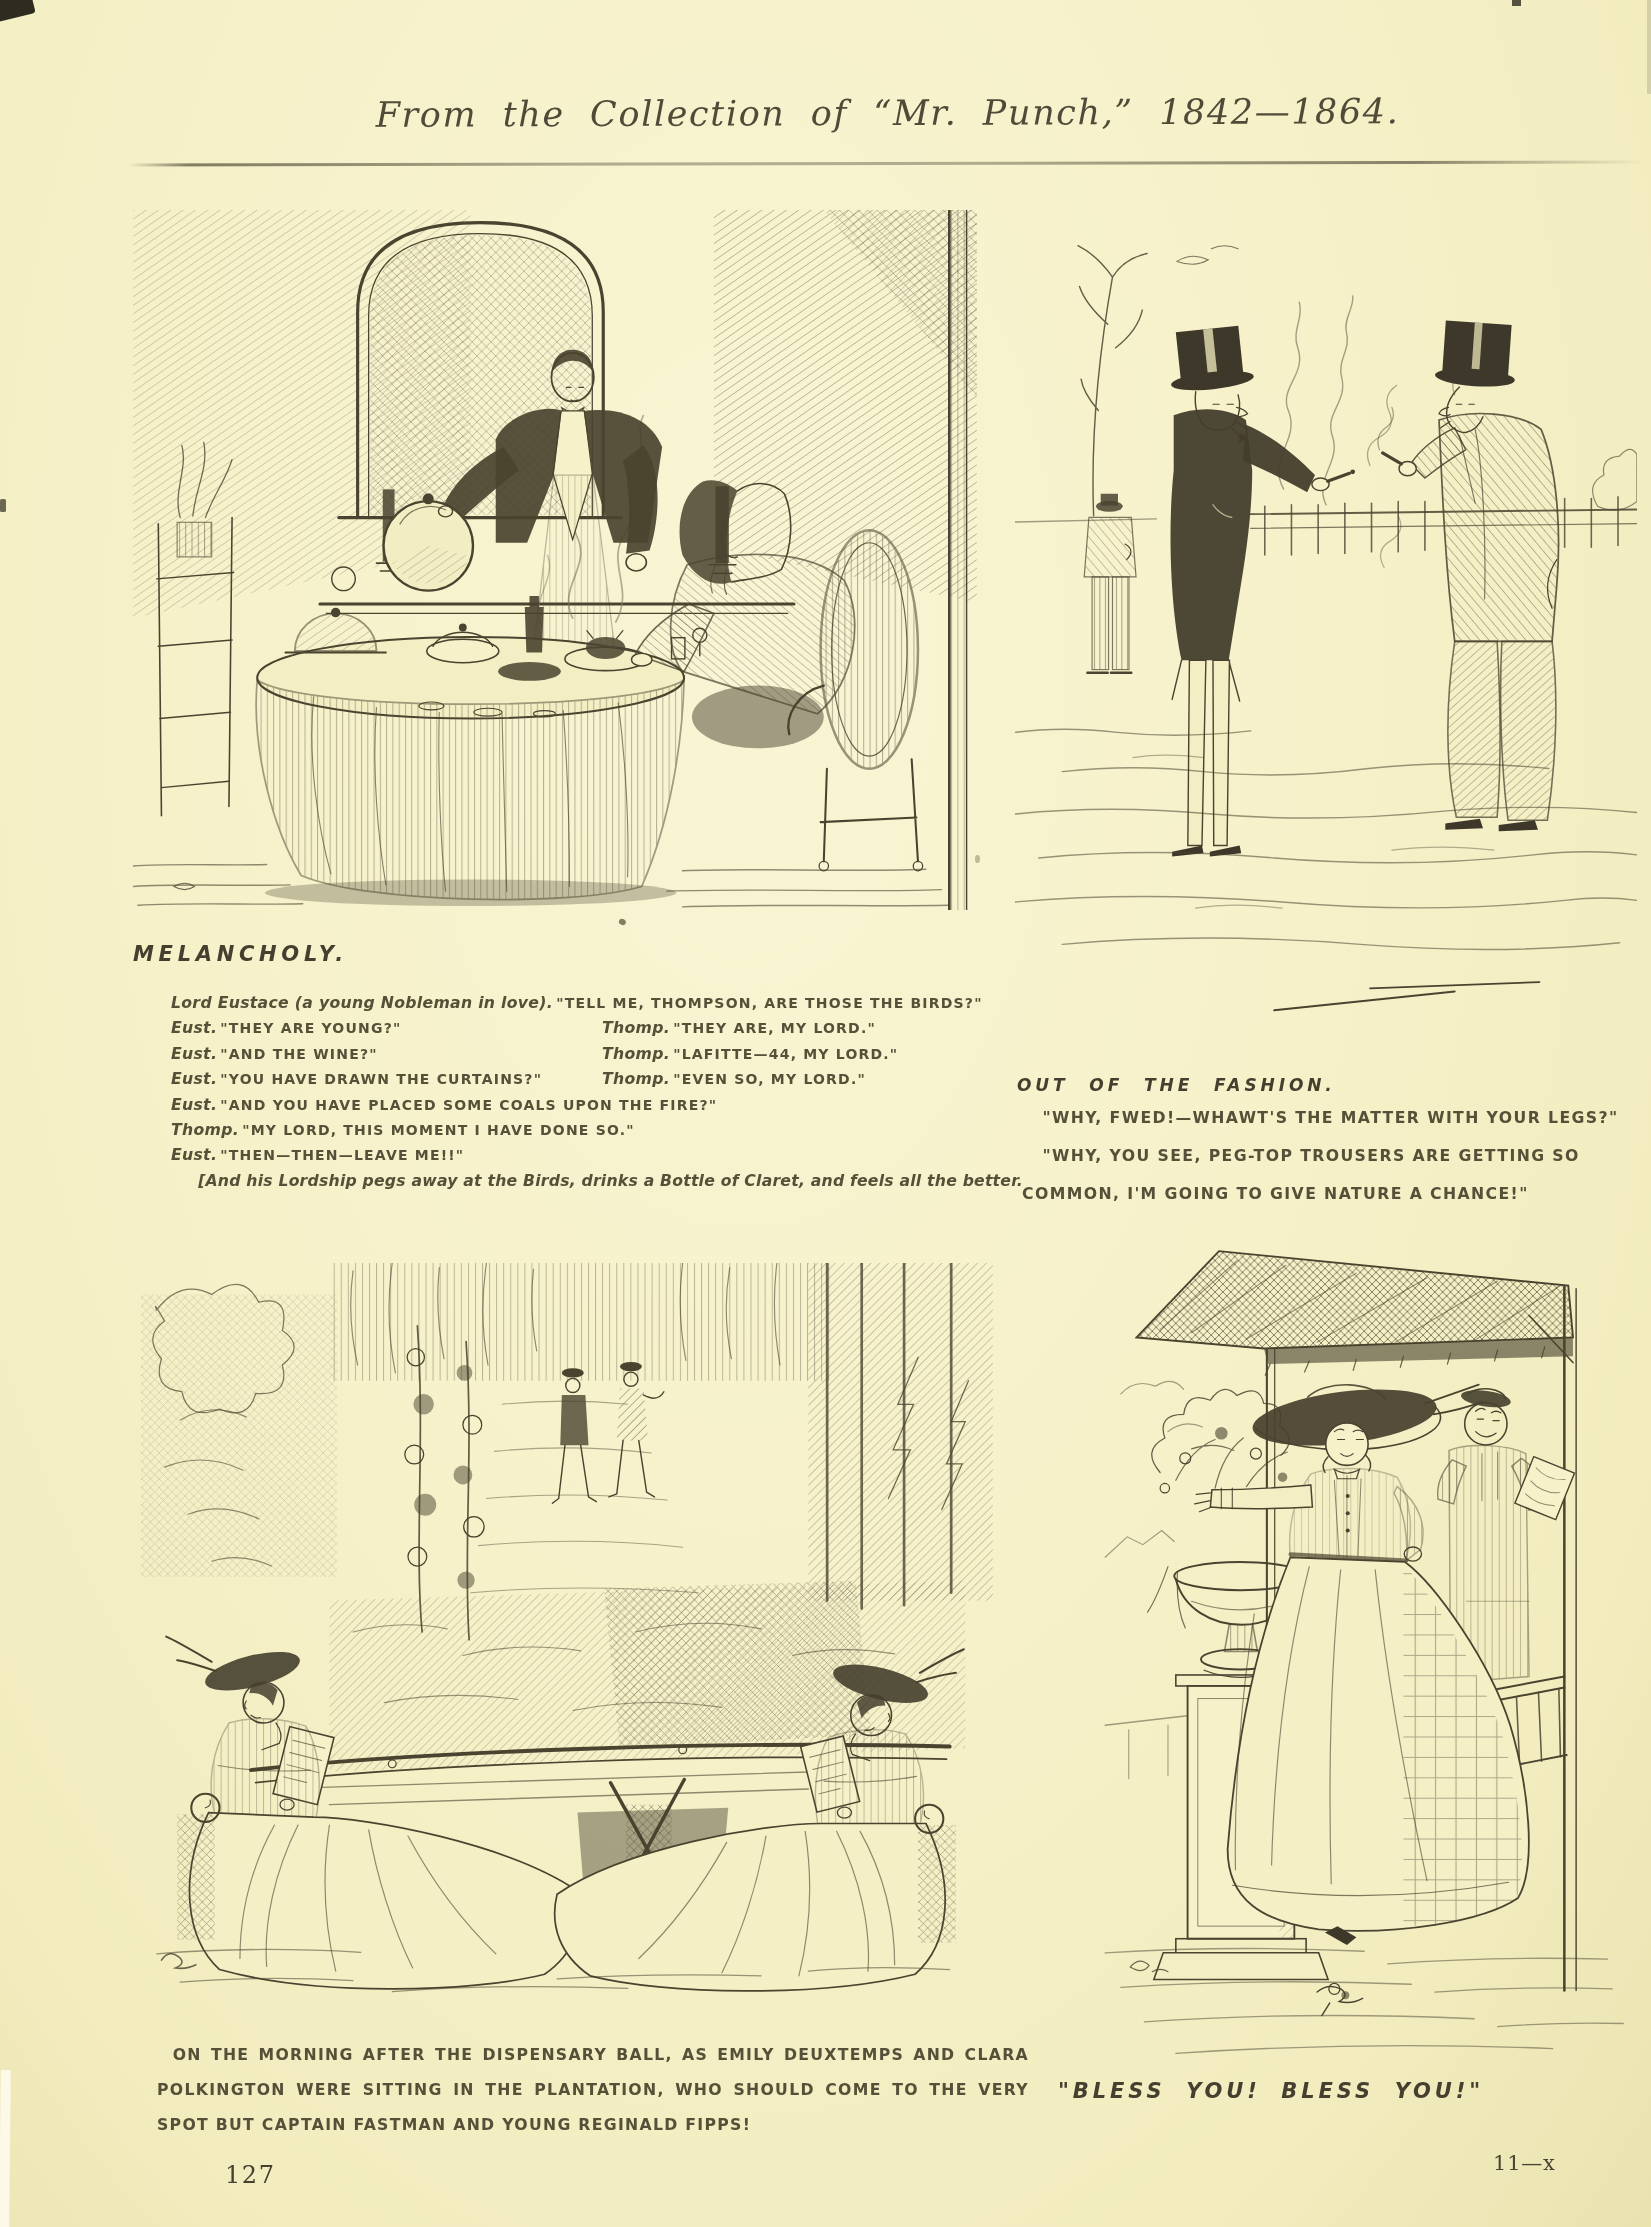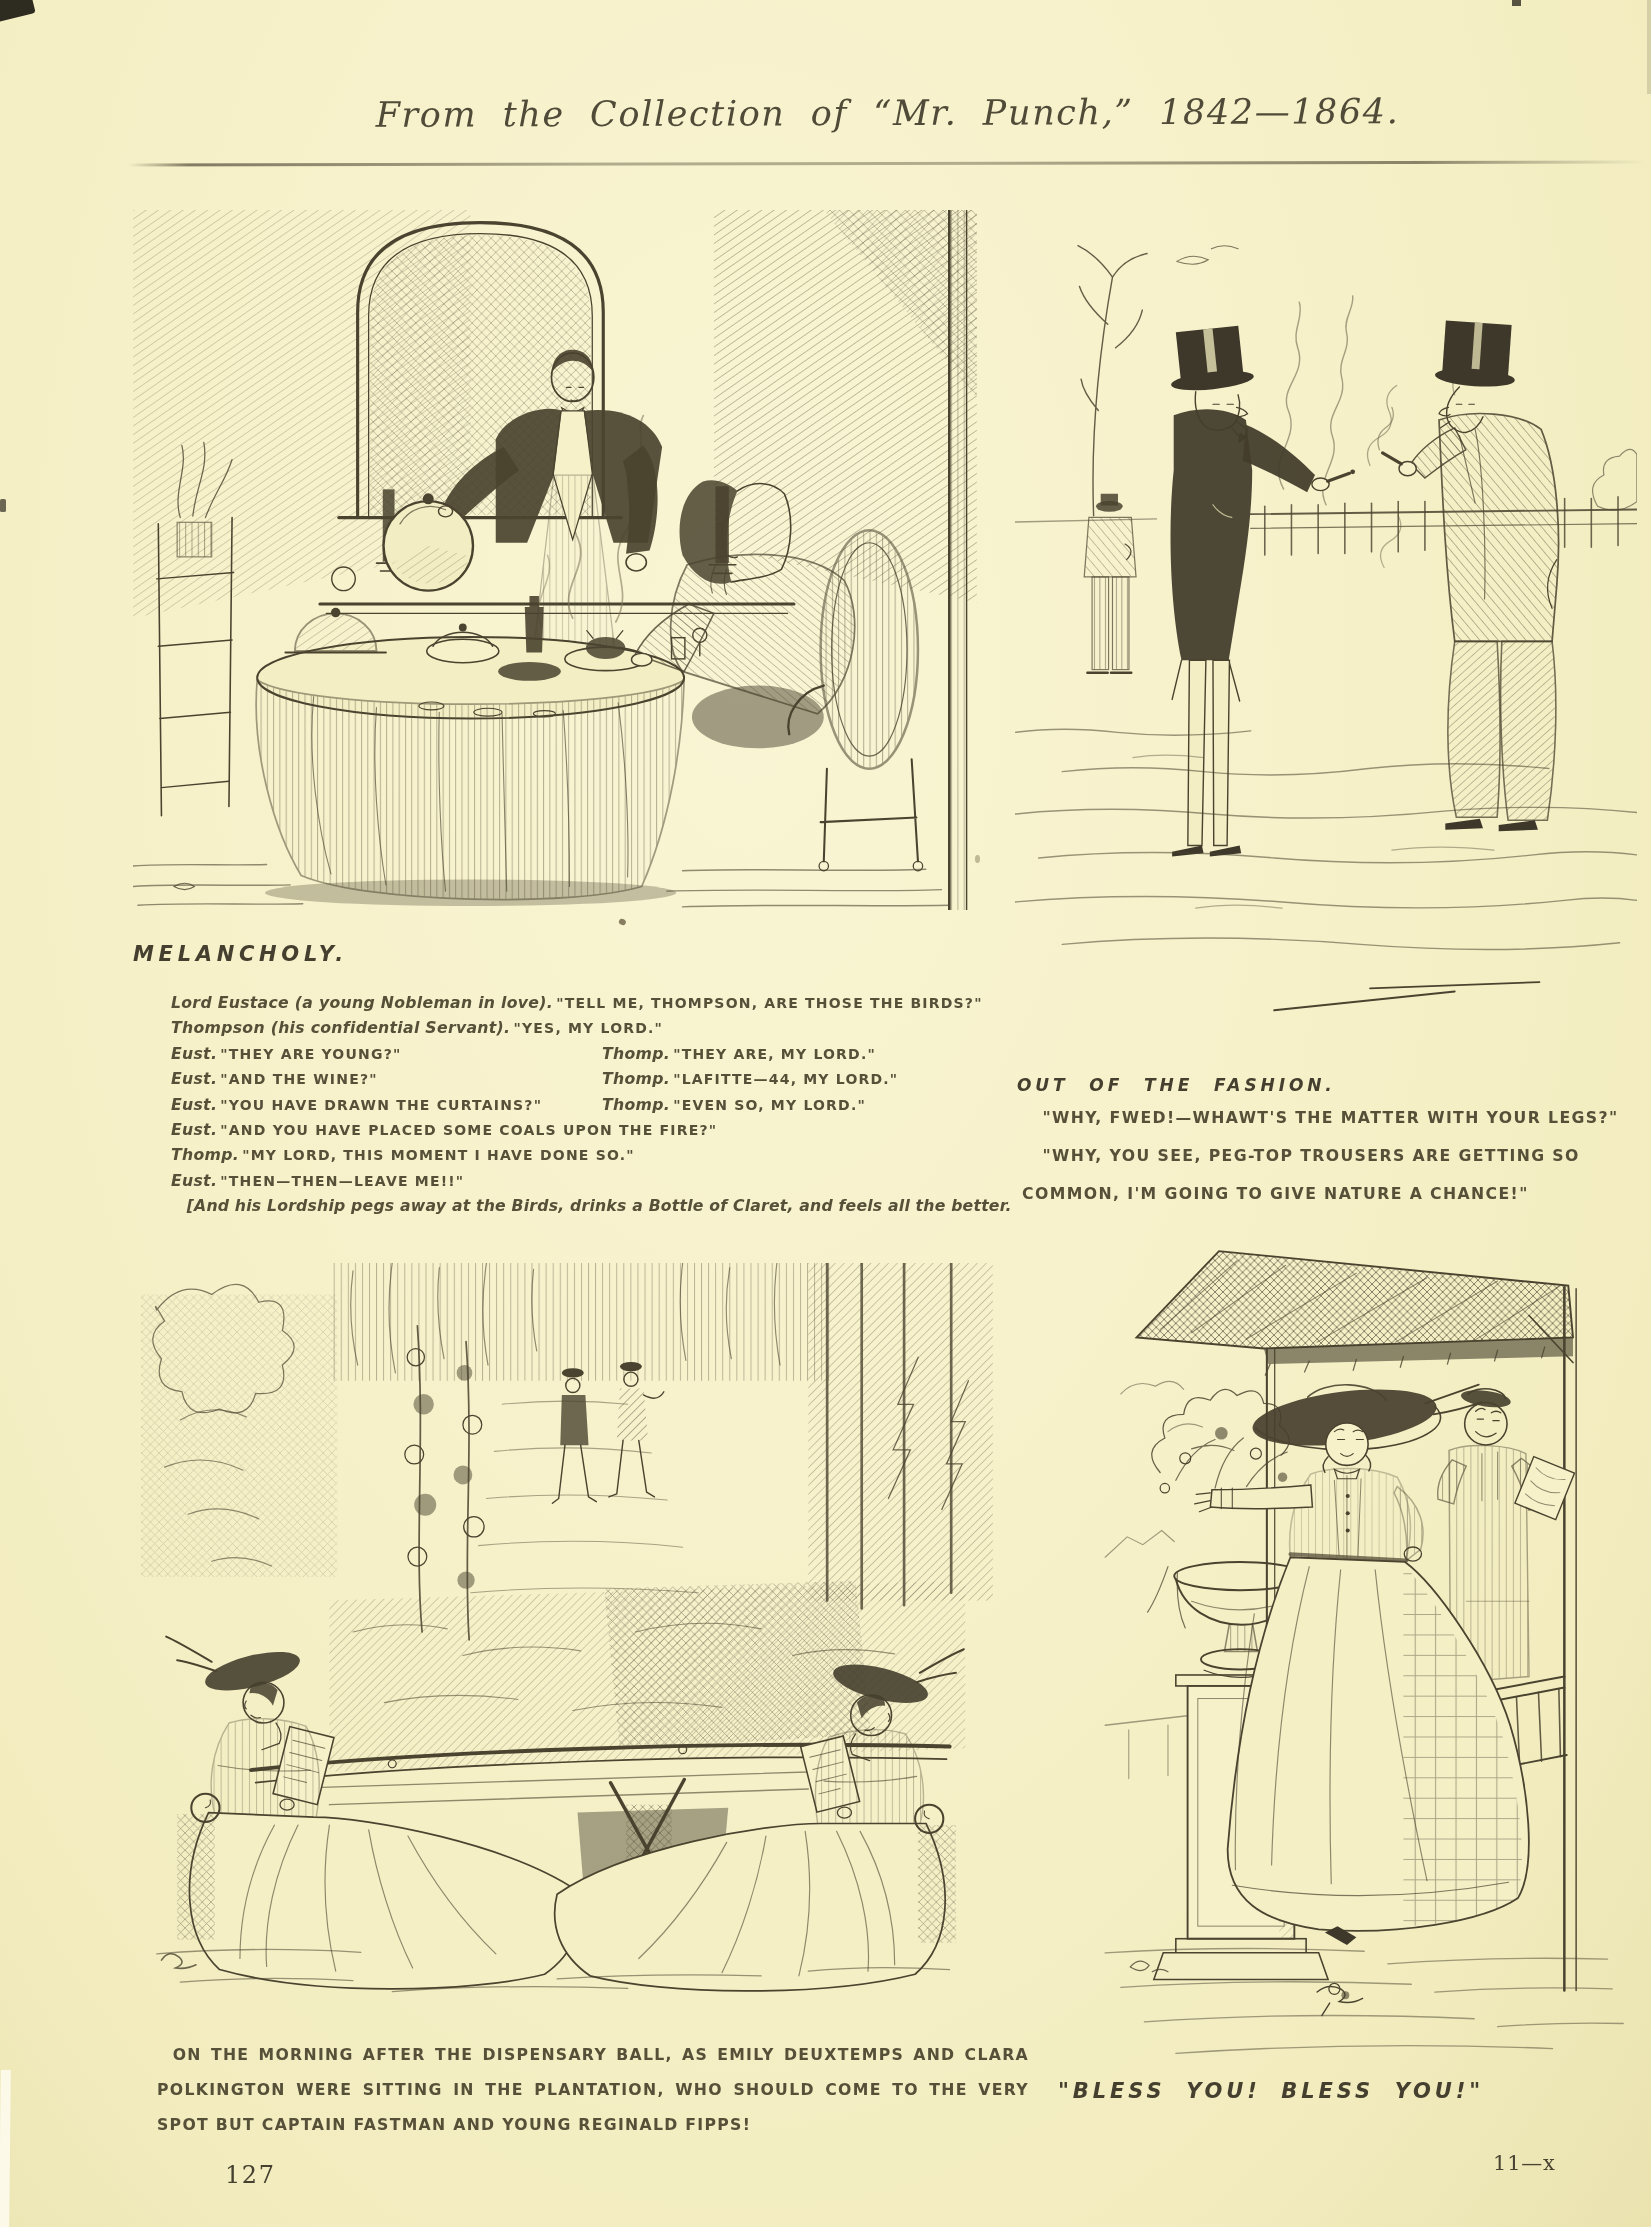--- a/index.html
+++ b/index.html
@@ -43,21 +43,21 @@
     font-family:"DejaVu Sans",sans-serif; font-style:italic; font-weight:bold;
     font-size:15.7px; letter-spacing:0.3px; color:#565039;
   }
   .speech{
     font-family:"DejaVu Sans",sans-serif; font-weight:bold;
     font-size:14px; letter-spacing:1.2px; color:#565039;
   }
   .colw{display:inline-block; width:431px;}
   .stage{
     font-family:"DejaVu Sans",sans-serif; font-style:italic; font-weight:bold;
-    font-size:15.7px; letter-spacing:0.2px; color:#565039; padding-left:15.7px;
+    font-size:15.7px; letter-spacing:0.2px; color:#565039; padding-left:15.7px;text-align:right;
   }
 
   
   .fash-dialogue{left:1022px; top:1099px; width:628px;}
   .fash-dialogue p{
     margin:0; font-family:"DejaVu Sans",sans-serif; font-weight:bold;
     font-size:15.7px; letter-spacing:1.4px; line-height:38px;
     color:#565039; text-indent:20.4px;
   }
 
@@ -551,24 +551,20 @@
       </g>
     </svg>
   </div>
 
   <div class="abs caption cap-mel">MELANCHOLY.</div>
 
   <div class="abs mel-dialogue">
     <div class="mel-line">
       <span class="lead">Lord Eustace (a young Nobleman in love).</span>
       <span class="speech">"TELL ME, THOMPSON, ARE THOSE THE BIRDS?"</span>
-    </div>
-    <div class="mel-line">
-      <span class="lead">Thompson (his confidential Servant).</span>
-      <span class="speech">"YES, MY LORD."</span>
     </div>
     <div class="mel-line">
       <span class="colw"><span class="lead">Eust.</span>
       <span class="speech">"THEY ARE YOUNG?"</span></span><span class="lead">Thomp.</span>
       <span class="speech">"THEY ARE, MY LORD."</span>
     </div>
     <div class="mel-line">
       <span class="colw"><span class="lead">Eust.</span>
       <span class="speech">"AND THE WINE?"</span></span><span class="lead">Thomp.</span>
       <span class="speech">"LAFITTE—44, MY LORD."</span>

